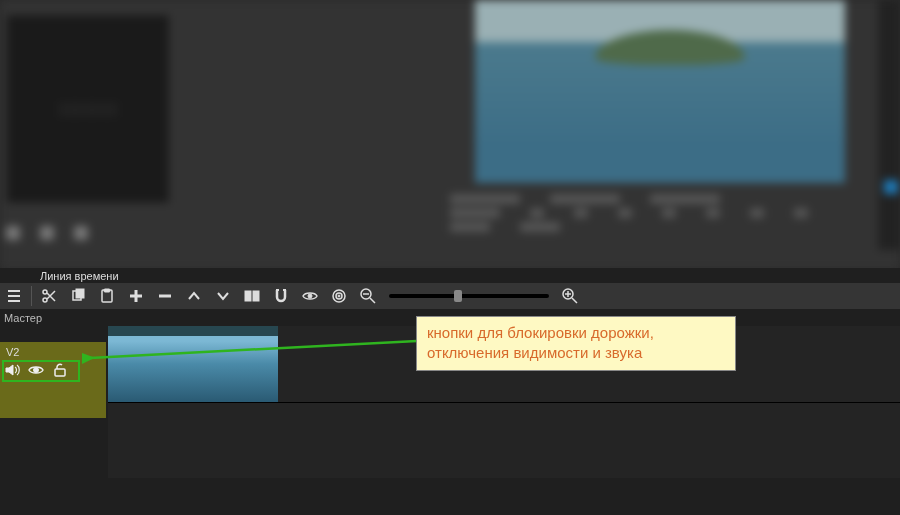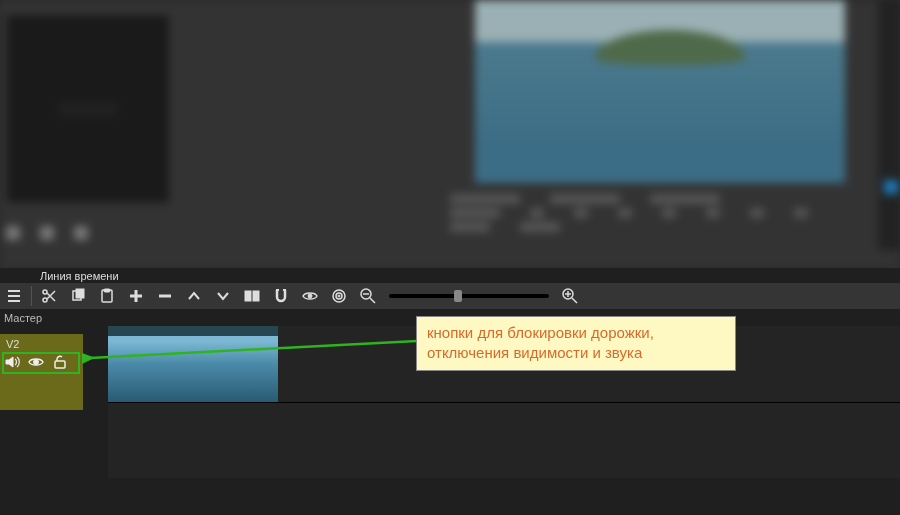--- a/index.html
+++ b/index.html
@@ -26,21 +26,21 @@
   .tl-toolbar { position:absolute; left:0; top:15px; width:900px; height:26px; background: #353535; display:flex; align-items:center; padding:0 6px; gap:13px;}
   .tl-toolbar .sep { width:1px; height:20px; background:#555; margin:0 -4px;}
   .tl-toolbar .icon { width:16px; height:16px; color:#ddd; display:flex; align-items:center; justify-content:center;}
   .tl-toolbar svg { width:16px; height:16px; stroke:#ddd; fill:#ddd;}
   .zoom-slider{ position:relative; width:160px; height:4px; background:#000; border-radius:2px;}
   .zoom-slider .thumb{position:absolute; left:65px; top:-4px; width:8px; height:12px; background:#888; border-radius:2px;}
   .master-label{ position:absolute; left:4px; top:44px; font-size:11px; color:#bbb;text-align:right;}
 
   .tracks { position:absolute; left:0; top:58px; width:900px; }
   .track-row { position:relative; height:76px; }
-  .track-head { position:absolute; left:0; top:8px; width:83px; height:76px; }
+  .track-head { position:absolute; left:0; top:16px; width:106px; height:76px; }
   .track-head.hl { background:#6a6a1a; }
   .track-lbl { position:absolute; left:6px; top:4px; font-size:11px; color:#ddd; }
   .track-icons { position:absolute; left:4px; top:20px; display:flex; gap:8px; align-items:center;}
   .track-icons .ic{ width:16px; height:16px; display:flex; align-items:center; justify-content:center;}
   .track-icons svg{ width:16px; height:16px; fill:#eee; stroke:#eee;}
   .hl-box { position:absolute; left:2px; top:18px; width:78px; height:22px; border:2px solid #2fb41f; pointer-events:none;}
   .track-body { position:absolute; left:108px; top:0; width:792px; height:76px; background:#242424;}
   .track-body.sep { border-top:1px solid #000;}
   .clip { position:absolute; left:0; top:0; width:170px; height:76px; background: linear-gradient(to bottom, #7cb8d4 20%, #4a8aa8 50%, #2a5a73 100%);}
   .clip .bar{position:absolute; left:0; top:0; width:100%;height:10px;background:#274750;}

